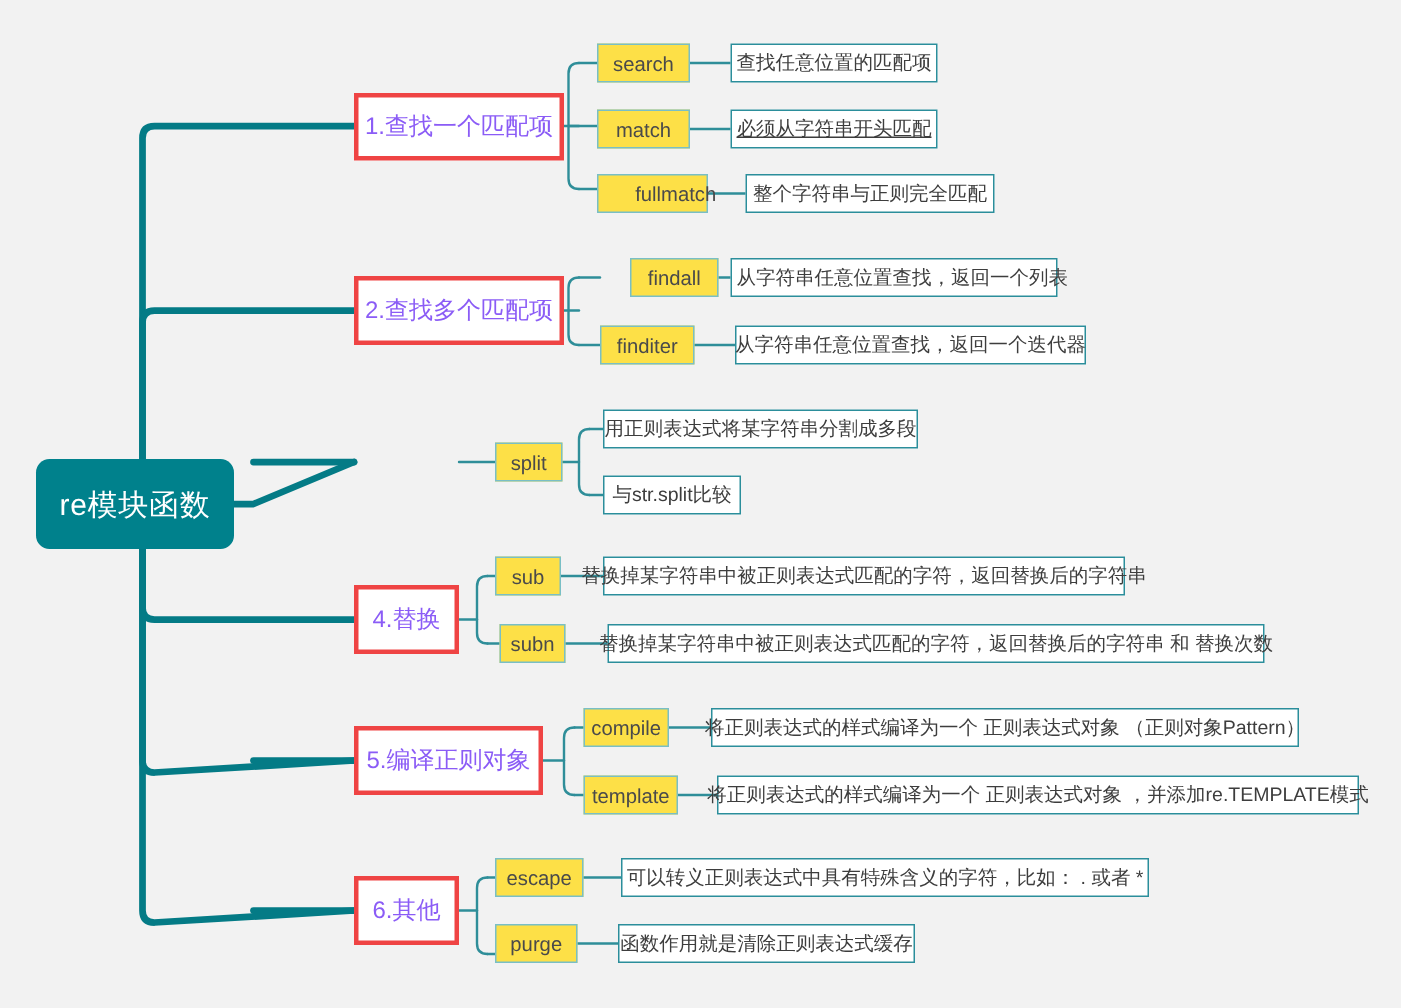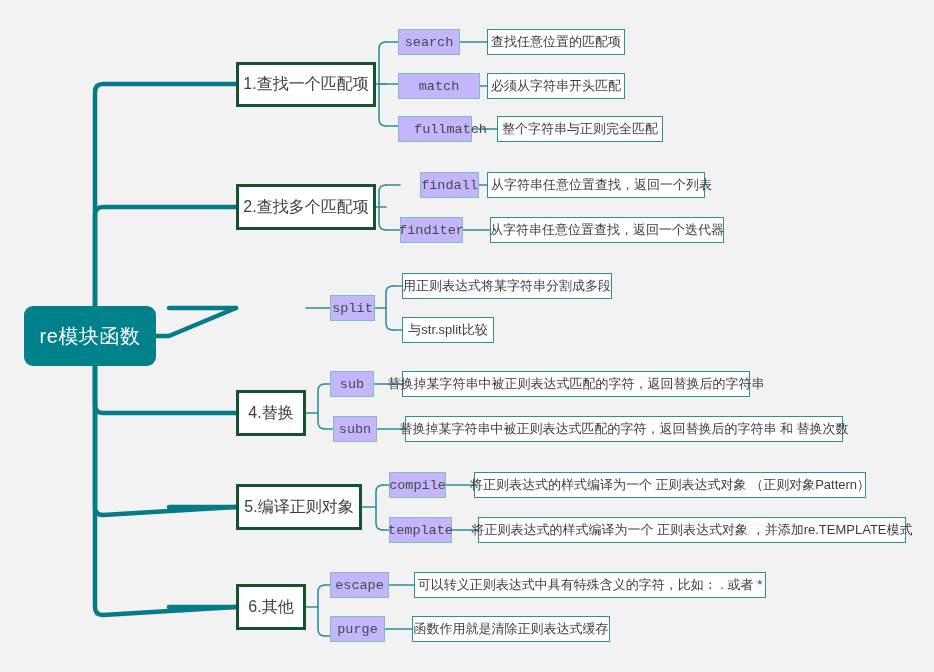--- a/index.html
+++ b/index.html
@@ -39,31 +39,30 @@
   .n-root {
     background: #00818c;
     color: #ffffff;
     border-radius: 9px;
     font-size: 20px;
     letter-spacing: 0.5px;
   }
   
   .n-l1 {
     background: #ffffff;
-    border: 3px solid #14532d;
-    color: #404040;
+    border: 3px solid #ef4444;
+    color: #8b5cf6;
     font-size: 16px;
   }
   
   .n-l2 {
-    background: #c4b5fd;
+    background: #fde047;
     border: 1.5px solid #79bfc6;
     color: #4a4a4a;
     font-size: 13.5px;
-    font-family: Liberation Mono, monospace;
   }
   
   .n-l3 {
     background: #ffffff;
     border: 1.5px solid #2b8e9b;
     color: #3d3d3d;
     font-size: 13px;
     padding: 0 9px;
   }
 </style>
@@ -150,24 +149,24 @@
 
   <div class="node n-l1" style="left:236px; top:62px; width:140px; height:45px;">
     <span>1.查找一个匹配项</span>
   </div>
   <div class="node n-l2" style="left:398px; top:29px; width:62px; height:26px;">
     <span>search</span>
   </div>
   <div class="node n-l3" style="left:487px; top:29px; width:138px; height:26px;">
     <span>查找任意位置的匹配项</span>
   </div>
-  <div class="node n-l2" style="left:398px; top:73px; width:82px; height:26px;">
+  <div class="node n-l2" style="left:398px; top:73px; width:62px; height:26px;">
     <span>match</span>
   </div>
-  <div class="node n-l3" style="left:487px; top:73px; width:138px; height:26px;">
+  <div class="node n-l3" style="left:487px; top:73px; width:138px; height:26px;text-decoration:underline;">
     <span>必须从字符串开头匹配</span>
   </div>
   <div class="node n-l2" style="left:398px; top:116px; width:74px; height:26px;padding-left:31px;">
     <span>fullmatch</span>
   </div>
   <div class="node n-l3" style="left:497px; top:116px; width:166px; height:26px;">
     <span>整个字符串与正则完全匹配</span>
   </div>
 
   <div class="node n-l1" style="left:236px; top:184px; width:140px; height:46px;">

